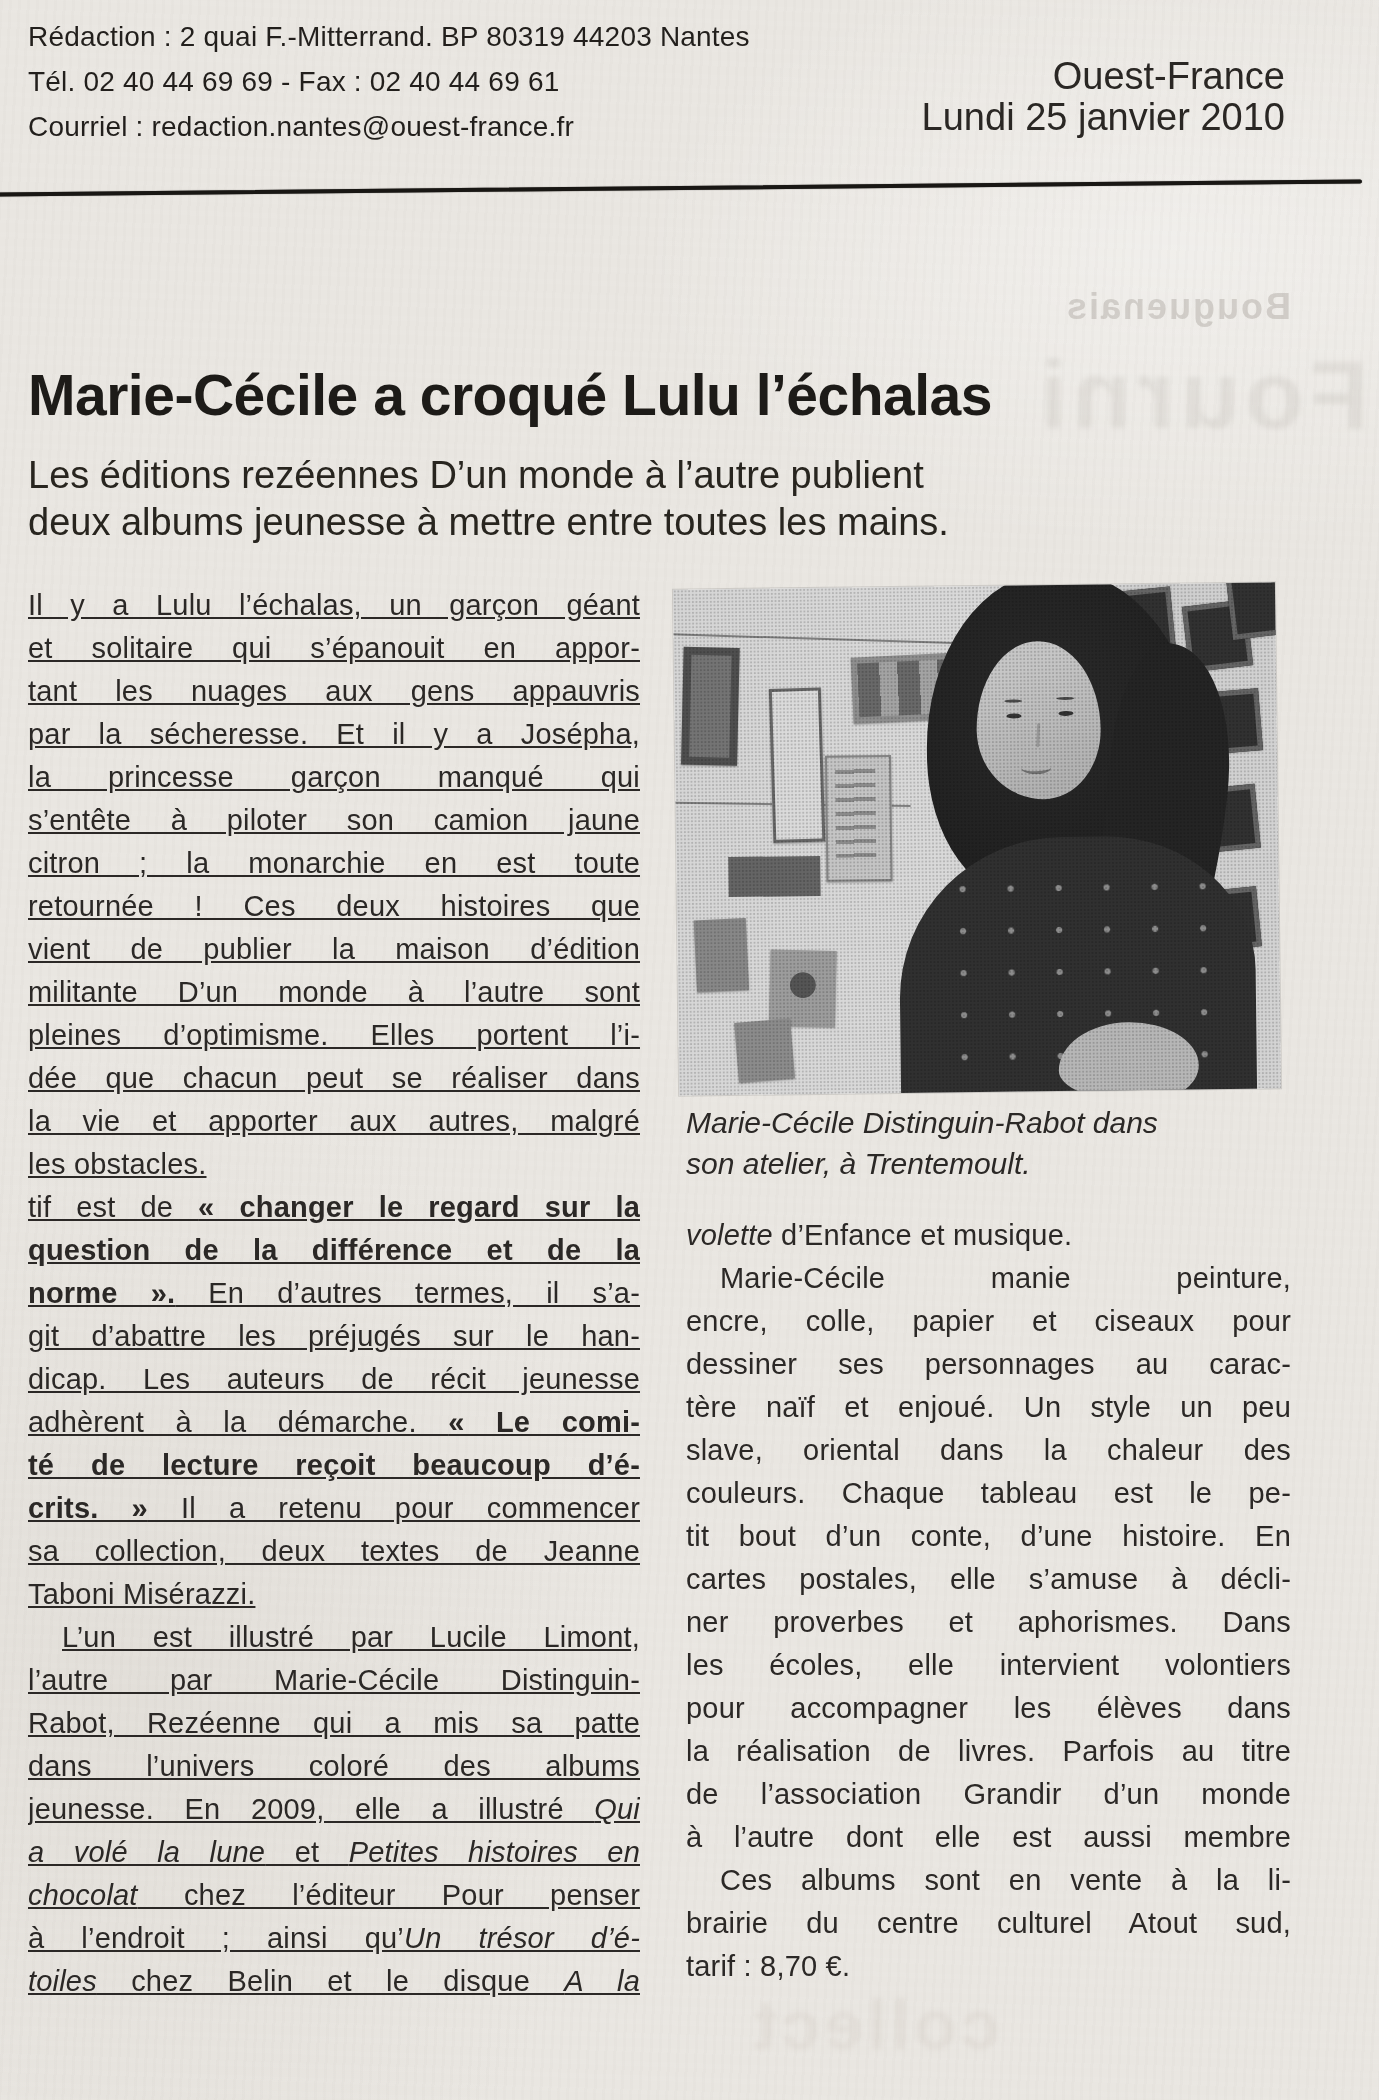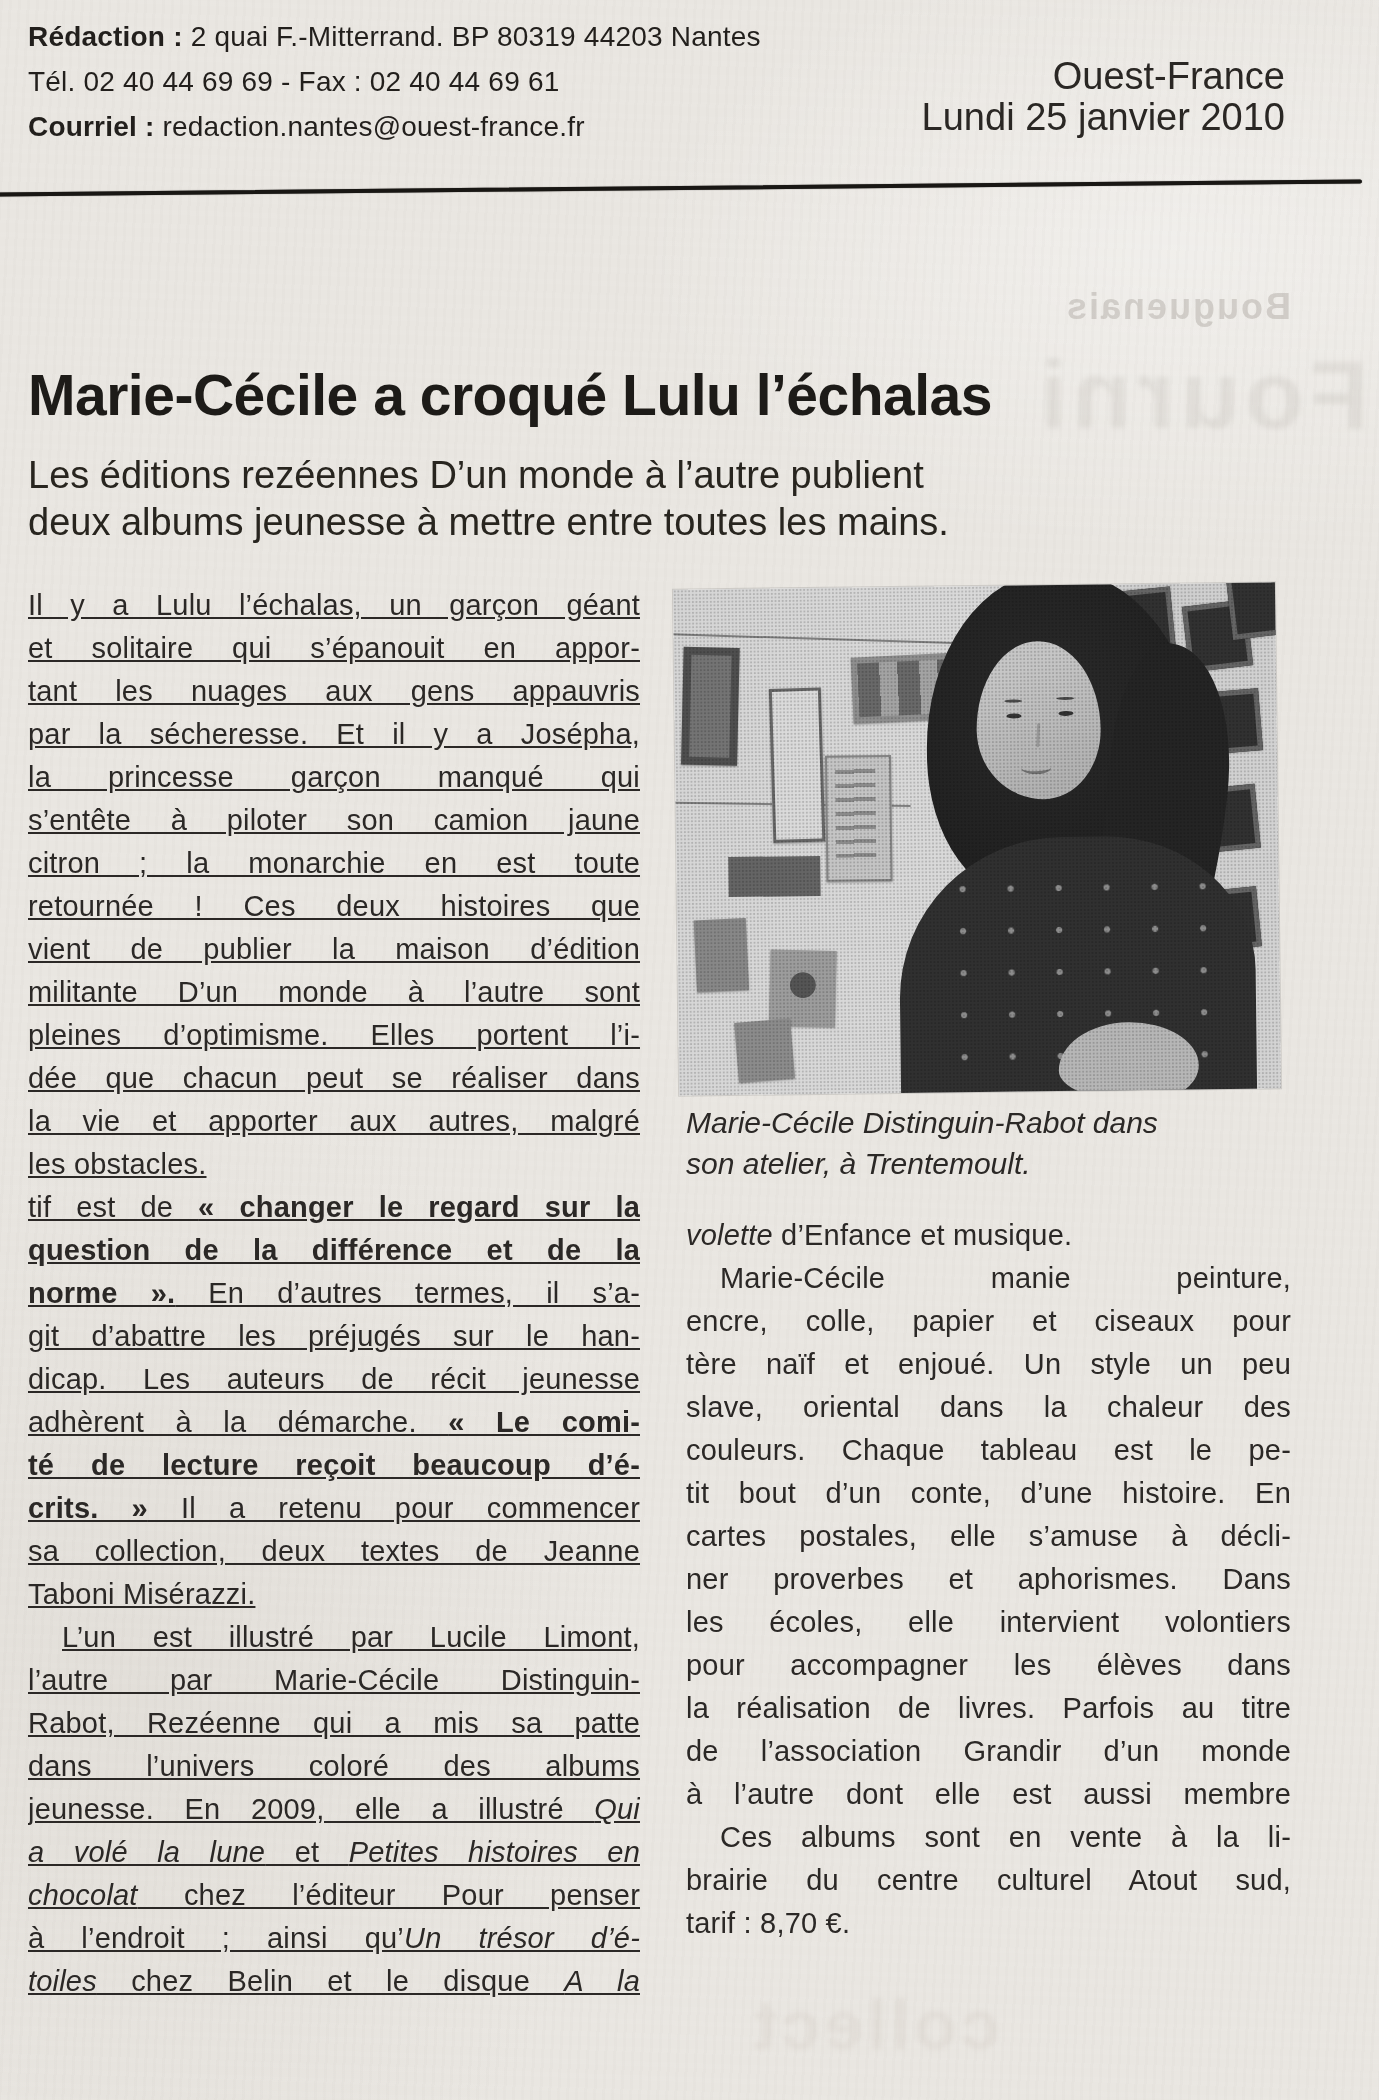--- a/index.html
+++ b/index.html
@@ -15,21 +15,21 @@
   
   .paper-noise{
     position:absolute;inset:0;pointer-events:none;
     background:
       repeating-linear-gradient(93deg, rgba(120,112,104,0.025) 0 3px, transparent 3px 9px),
       repeating-linear-gradient(2deg, rgba(255,255,255,0.03) 0 5px, transparent 5px 14px);
   }
 
   
   .contact{position:absolute;left:28px;top:14px;font-size:28px;line-height:45px;color:#221f1c;letter-spacing:0.2px;}
-  .contact .lbl{font-weight:bold;}
+  .contact .lbl{font-weight:normal;}
   .masthead{position:absolute;right:94px;top:56px;text-align:right;font-size:38px;line-height:41px;color:#2a2724;}
   .rule{position:absolute;left:-8px;top:186px;width:1370px;height:4px;background:#191714;transform:rotate(-0.55deg);border-radius:2px;box-shadow:0 0 1px rgba(25,23,20,0.7);}
 
   
   .ghost{position:absolute;transform:scaleX(-1);color:#8d867e;font-weight:bold;pointer-events:none;white-space:nowrap;}
   .ghost-top{top:286px;right:88px;font-size:36px;opacity:0.30;filter:blur(0.7px);letter-spacing:2px;}
   .ghost-mid{top:340px;right:10px;font-size:96px;opacity:0.13;filter:blur(2.5px);letter-spacing:6px;}
   .ghost-bottom{top:1985px;left:750px;font-size:70px;opacity:0.11;filter:blur(2.5px);color:#a8988c;letter-spacing:4px;}
 
   
@@ -170,20 +170,21 @@
     <div class="bline"><span>jeunesse. En 2009, elle a illustré </span><span class="i">Qui</span></div>
     <div class="bline"><span class="i">a volé la lune</span><span> et </span><span class="i">Petites histoires en</span></div>
     <div class="bline"><span class="i">chocolat</span><span> chez l’éditeur Pour penser</span></div>
     <div class="bline"><span>à l’endroit ; ainsi qu’</span><span class="i">Un trésor d’é-</span></div>
     <div class="bline"><span class="i">toiles</span><span> chez Belin et le disque </span><span class="i">A la</span></div>
   </div>
 <div class="col col-right">
     <div class="bline flush"><span class="i">volette</span><span> d’Enfance et musique.</span></div>
     <div class="bline indent"><span>Marie-Cécile manie peinture,</span></div>
     <div class="bline"><span>encre, colle, papier et ciseaux pour</span></div>
+    <div class="bline"><span>dessiner ses personnages au carac-</span></div>
     <div class="bline"><span>tère naïf et enjoué. Un style un peu</span></div>
     <div class="bline"><span>slave, oriental dans la chaleur des</span></div>
     <div class="bline"><span>couleurs. Chaque tableau est le pe-</span></div>
     <div class="bline"><span>tit bout d’un conte, d’une histoire. En</span></div>
     <div class="bline"><span>cartes postales, elle s’amuse à décli-</span></div>
     <div class="bline"><span>ner proverbes et aphorismes. Dans</span></div>
     <div class="bline"><span>les écoles, elle intervient volontiers</span></div>
     <div class="bline"><span>pour accompagner les élèves dans</span></div>
     <div class="bline"><span>la réalisation de livres. Parfois au titre</span></div>
     <div class="bline"><span>de l’association Grandir d’un monde</span></div>

